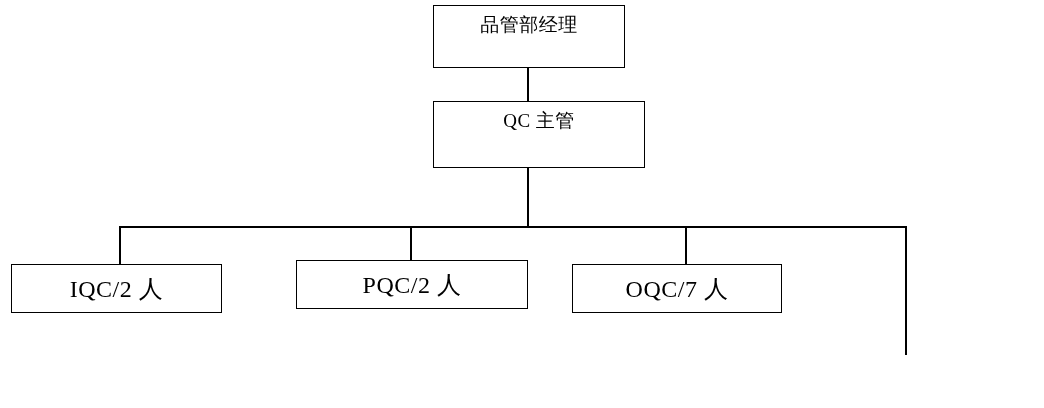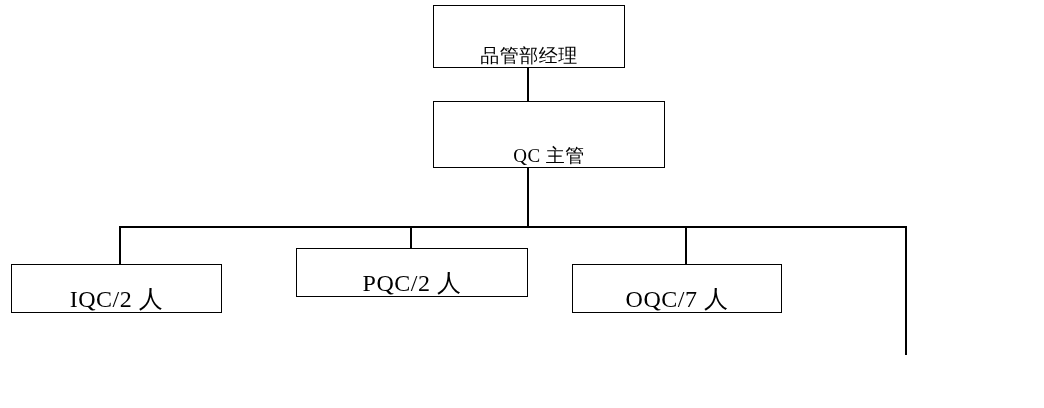--- a/index.html
+++ b/index.html
@@ -15,21 +15,21 @@
     background: #ffffff;
     font-family: "Liberation Serif", "DejaVu Serif", serif;
     overflow: hidden;
   }
   .node {
     position: absolute;
     box-sizing: border-box;
     border: 1.5px solid #000000;
     background: #ffffff;
     display: flex;
-    align-items: flex-end;
+    align-items: flex-start;
     justify-content: center;
     color: #000000;
     line-height: 1.1;
     letter-spacing: 0.5px;
   }
   .node .node-label {
     display: block;
     white-space: nowrap;
   }
   
@@ -65,29 +65,29 @@
   <div class="connector h" style="background: rgb(0, 0, 0); left: 119px; top: 226px; width: 787px;"></div>
   <div class="connector v" style="background: rgb(0, 0, 0); left: 119px; top: 226px; height: 38px;"></div>
   <div class="connector v" style="background: rgb(0, 0, 0); left: 410px; top: 226px; height: 38px;"></div>
   <div class="connector v" style="background: rgb(0, 0, 0); left: 685px; top: 226px; height: 38px;"></div>
   <div class="connector v" style="background: rgb(0, 0, 0); left: 905px; top: 226px; height: 129px;"></div>
 
   <div class="node level-1" style="left: 433px; top: 5px; width: 192px; height: 63px; border-color: rgb(0, 0, 0); background: rgb(255, 255, 255); color: rgb(0, 0, 0);">
     <span class="node-label">品管部经理</span>
   </div>
 
-  <div class="node level-2" style="left: 433px; top: 101px; width: 232px; height: 67px; border-color: rgb(0, 0, 0); background: rgb(255, 255, 255); color: rgb(0, 0, 0);">
+  <div class="node level-2" style="left: 433px; top: 101px; width: 212px; height: 67px; border-color: rgb(0, 0, 0); background: rgb(255, 255, 255); color: rgb(0, 0, 0);">
     <span class="node-label">QC 主管</span>
   </div>
 
   <div class="node level-3" style="left: 11px; top: 264px; width: 211px; height: 49px; border-color: rgb(0, 0, 0); background: rgb(255, 255, 255); color: rgb(0, 0, 0);">
     <span class="node-label">IQC/2 人</span>
   </div>
 
-  <div class="node level-3" style="left: 296px; top: 248px; width: 232px; height: 49px; border-color: rgb(0, 0, 0); background: rgb(255, 255, 255); color: rgb(0, 0, 0);">
+  <div class="node level-3" style="left: 296px; top: 260px; width: 232px; height: 49px; border-color: rgb(0, 0, 0); background: rgb(255, 255, 255); color: rgb(0, 0, 0);">
     <span class="node-label">PQC/2 人</span>
   </div>
 
   <div class="node level-3" style="left: 572px; top: 264px; width: 210px; height: 49px; border-color: rgb(0, 0, 0); background: rgb(255, 255, 255); color: rgb(0, 0, 0);">
     <span class="node-label">OQC/7 人</span>
   </div>
 
 
 </div>
 

